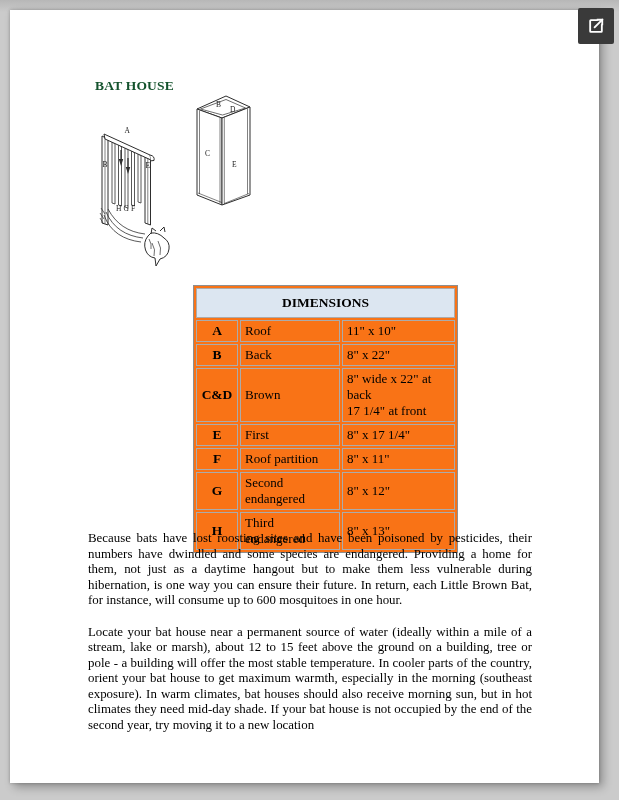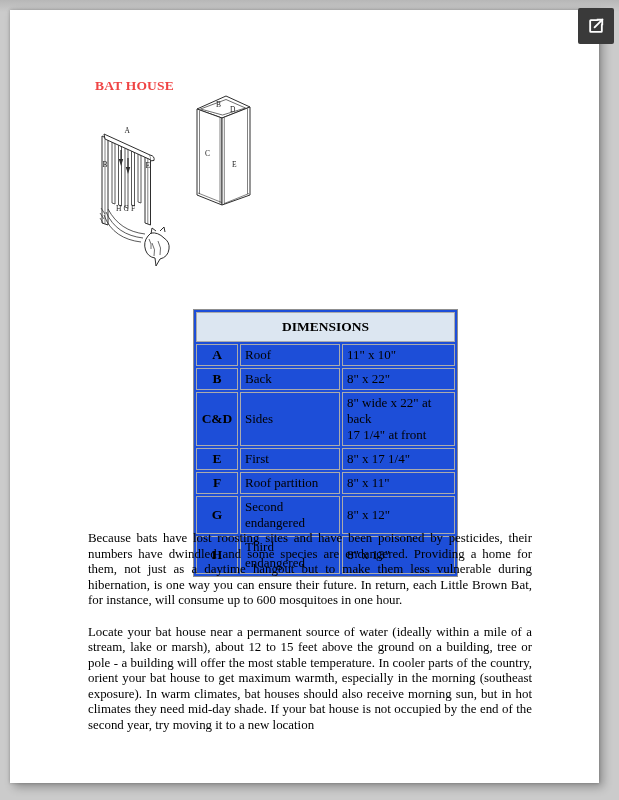--- a/index.html
+++ b/index.html
@@ -43,21 +43,21 @@
     justify-content: center;
     cursor: pointer;
     z-index: 5;
     padding: 0;
   }
   .doc-title {
     position: absolute;
     left: 85px; top: 68px;
     font-size: 13.5px;
     font-weight: bold;
-    color: #ef4444;
+    color: #14532d;
     letter-spacing: 0.2px;
   }
   .svg-side-diagram {
     position: absolute;
     left: 78px; top: 100px;
   }
   .svg-assembled-diagram {
     position: absolute;
     left: 176px; top: 78px;
   }
@@ -66,23 +66,22 @@
     font-size: 7.5px;
     fill: #1a1a1a;
   }
   .dims-table-wrap {
     position: absolute;
     left: 183px; top: 275px;
   }
   table.dimensions {
     border-collapse: separate;
     border-spacing: 2px;
-    background: #1d4ed8;
+    background: #f97316;
     border: 1px solid #8f8f8f;
-    margin-top: 24px;
   }
   table.dimensions th, table.dimensions td {
     border: 1px solid #ababab;
     font-family: "Liberation Serif", serif;
   }
   th.dim-header {
     background: #dce6f1;
     font-size: 13.5px;
     font-weight: bold;
     text-align: center;
@@ -237,21 +236,21 @@
             <td class="part-cell">Roof</td>
             <td class="size-cell">11" x 10"</td>
           </tr>
           <tr>
             <td class="letter-cell">B</td>
             <td class="part-cell">Back</td>
             <td class="size-cell">8" x 22"</td>
           </tr>
           <tr>
             <td class="letter-cell">C&amp;D</td>
-            <td class="part-cell">Sides</td>
+            <td class="part-cell">Brown</td>
             <td class="size-cell">8" wide x 22" at back
 17 1/4" at front</td>
           </tr>
           <tr>
             <td class="letter-cell">E</td>
             <td class="part-cell">First</td>
             <td class="size-cell">8" x 17 1/4"</td>
           </tr>
           <tr>
             <td class="letter-cell">F</td>

